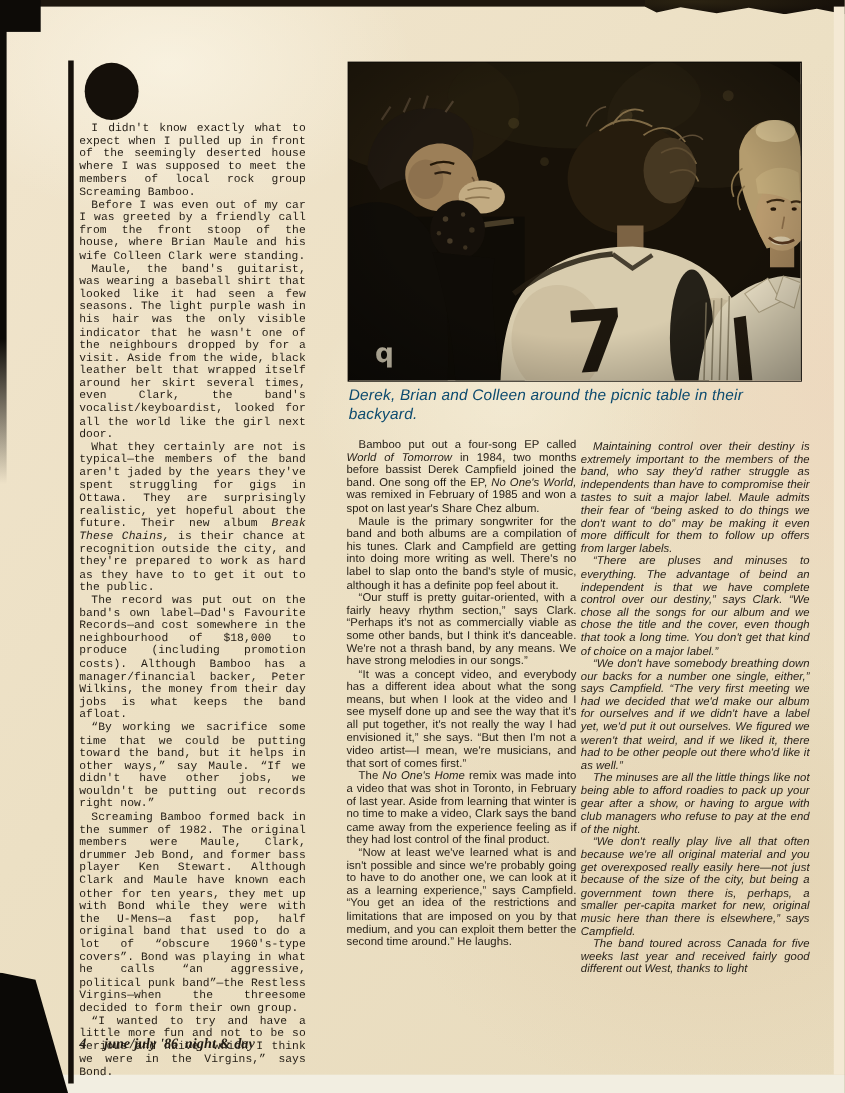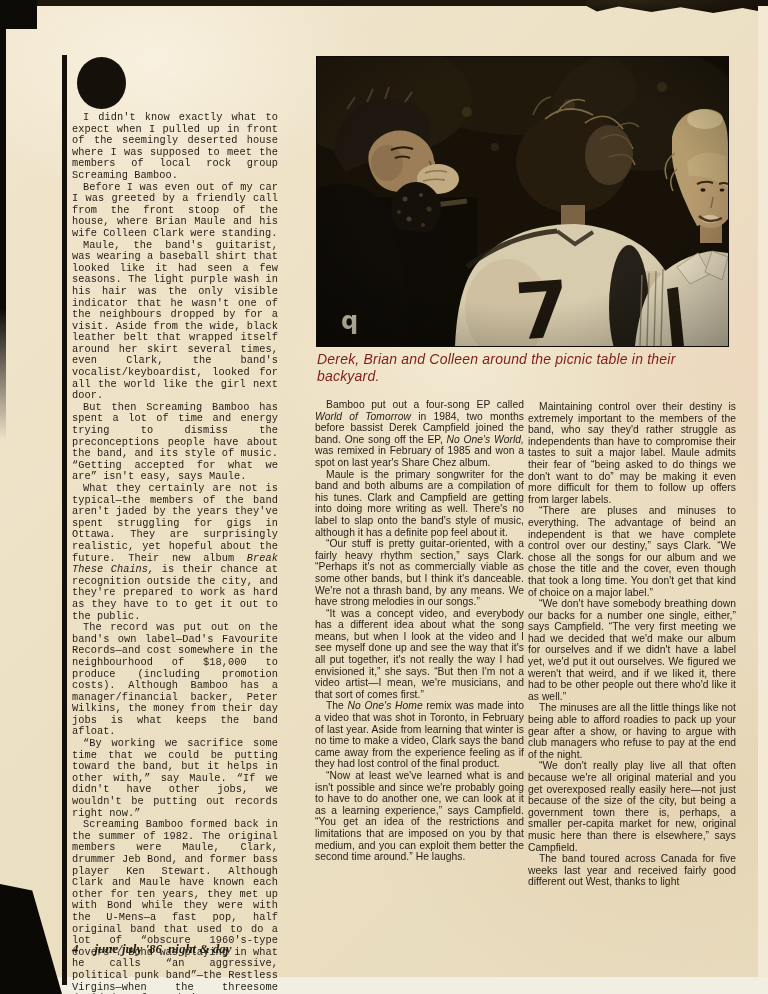--- a/index.html
+++ b/index.html
@@ -27,25 +27,25 @@
   
   .accent-bar{position:absolute;left:62px;top:55px;width:5px;height:930px;background:#15100a;}
   .accent-dot{position:absolute;left:77px;top:57px;width:49px;height:52px;border-radius:50%;background:#15100a;}
   
   .col{position:absolute;color:#221c14;text-align:justify;
        font-size:10.3px;line-height:11.6px;letter-spacing:.05px;}
   .col p{margin:0;text-indent:11px;}
   .col em{font-style:italic;}
   .col1{left:72px;top:112px;width:206px;font-family:Liberation Mono, monospace;}
   .col2{left:315px;top:399px;width:209px;}
-  .col3{left:528px;top:401px;width:208px;}
+  .col3{left:528px;top:401px;width:208px;font-style:italic;}
   
   .photo{position:absolute;left:317px;top:57px;width:411px;height:289px;box-shadow:0 0 0 1px #0f0c08;}
   .caption{position:absolute;left:317px;top:351px;width:400px;font-style:italic;
-       font-size:14px;line-height:17px;color:#7f1d1d;letter-spacing:.2px;}
+       font-size:14px;line-height:17px;color:#0c4a6e;letter-spacing:.2px;}
   
   .footer{position:absolute;left:72px;top:941px;display:flex;align-items:baseline;
        font-family:"Liberation Serif",serif;font-style:italic;font-weight:bold;
        font-size:13px;color:#221c14;}
   .footer .f-num{margin-right:16px;}
   .footer .f-issue{margin-right:6px;}
 </style>
 </head>
 <body>
 
@@ -142,24 +142,23 @@
     </g>
     <rect width="411" height="289" fill="url(#vig)"></rect>
   </svg>
 
   <div class="caption">Derek, Brian and Colleen around the picnic table in their backyard.</div>
 
   <div class="col col1">
       <p>I didn't know exactly what to expect when I pulled up in front of the seemingly deserted house where I was supposed to meet the members of local rock group Screaming Bamboo.</p>
       <p>Before I was even out of my car I was greeted by a friendly call from the front stoop of the house, where Brian Maule and his wife Colleen Clark were standing.</p>
       <p>Maule, the band's guitarist, was wearing a baseball shirt that looked like it had seen a few seasons. The light purple wash in his hair was the only visible indicator that he wasn't one of the neighbours dropped by for a visit. Aside from the wide, black leather belt that wrapped itself around her skirt several times, even Clark, the band's vocalist/keyboardist, looked for all the world like the girl next door.</p>
-      <p>But then Screaming Bamboo has spent a lot of time and energy trying to dismiss the preconceptions people have about the band, and its style of music. “Getting accepted for what we are” isn't easy, says Maule.</p>
       <p>What they certainly are not is typical—the members of the band aren't jaded by the years they've spent struggling for gigs in Ottawa. They are surprisingly realistic, yet hopeful about the future. Their new album <em>Break These Chains,</em> is their chance at recognition outside the city, and they're prepared to work as hard as they have to to get it out to the public.</p>
       <p>The record was put out on the band's own label—Dad's Favourite Records—and cost somewhere in the neighbourhood of $18,000 to produce (including promotion costs). Although Bamboo has a manager/financial backer, Peter Wilkins, the money from their day jobs is what keeps the band afloat.</p>
-      <p>“By working we sacrifice some time that we could be putting toward the band, but it helps in other with,” say Maule. “If we didn't have other jobs, we wouldn't be putting out records right now.”</p>
+      <p>“By working we sacrifice some time that we could be putting toward the band, but it helps in other ways,” say Maule. “If we didn't have other jobs, we wouldn't be putting out records right now.”</p>
       <p>Screaming Bamboo formed back in the summer of 1982. The original members were Maule, Clark, drummer Jeb Bond, and former bass player Ken Stewart. Although Clark and Maule have known each other for ten years, they met up with Bond while they were with the U-Mens—a fast pop, half original band that used to do a lot of “obscure 1960's-type covers”. Bond was playing in what he calls “an aggressive, political punk band”—the Restless Virgins—when the threesome decided to form their own group.</p>
       <p>“I wanted to try and have a little more fun and not to be so serious and naive, which I think we were in the Virgins,” says Bond.</p>
     </div>
   <div class="col col2">
       <p>Bamboo put out a four-song EP called <em>World of Tomorrow</em> in 1984, two months before bassist Derek Campfield joined the band. One song off the EP, <em>No One's World,</em> was remixed in February of 1985 and won a spot on last year's Share Chez album.</p>
       <p>Maule is the primary songwriter for the band and both albums are a compilation of his tunes. Clark and Campfield are getting into doing more writing as well. There's no label to slap onto the band's style of music, although it has a definite pop feel about it.</p>
       <p>“Our stuff is pretty guitar-oriented, with a fairly heavy rhythm section,” says Clark. “Perhaps it's not as commercially viable as some other bands, but I think it's danceable. We're not a thrash band, by any means. We have strong melodies in our songs.”</p>
       <p>“It was a concept video, and everybody has a different idea about what the song means, but when I look at the video and I see myself done up and see the way that it's all put together, it's not really the way I had envisioned it,” she says. “But then I'm not a video artist—I mean, we're musicians, and that sort of comes first.”</p>
       <p>The <em>No One's Home</em> remix was made into a video that was shot in Toronto, in February of last year. Aside from learning that winter is no time to make a video, Clark says the band came away from the experience feeling as if they had lost control of the final product.</p>
       <p>“Now at least we've learned what is and isn't possible and since we're probably going to have to do another one, we can look at it as a learning experience,” says Campfield. “You get an idea of the restrictions and limitations that are imposed on you by that medium, and you can exploit them better the second time around.” He laughs.</p>

